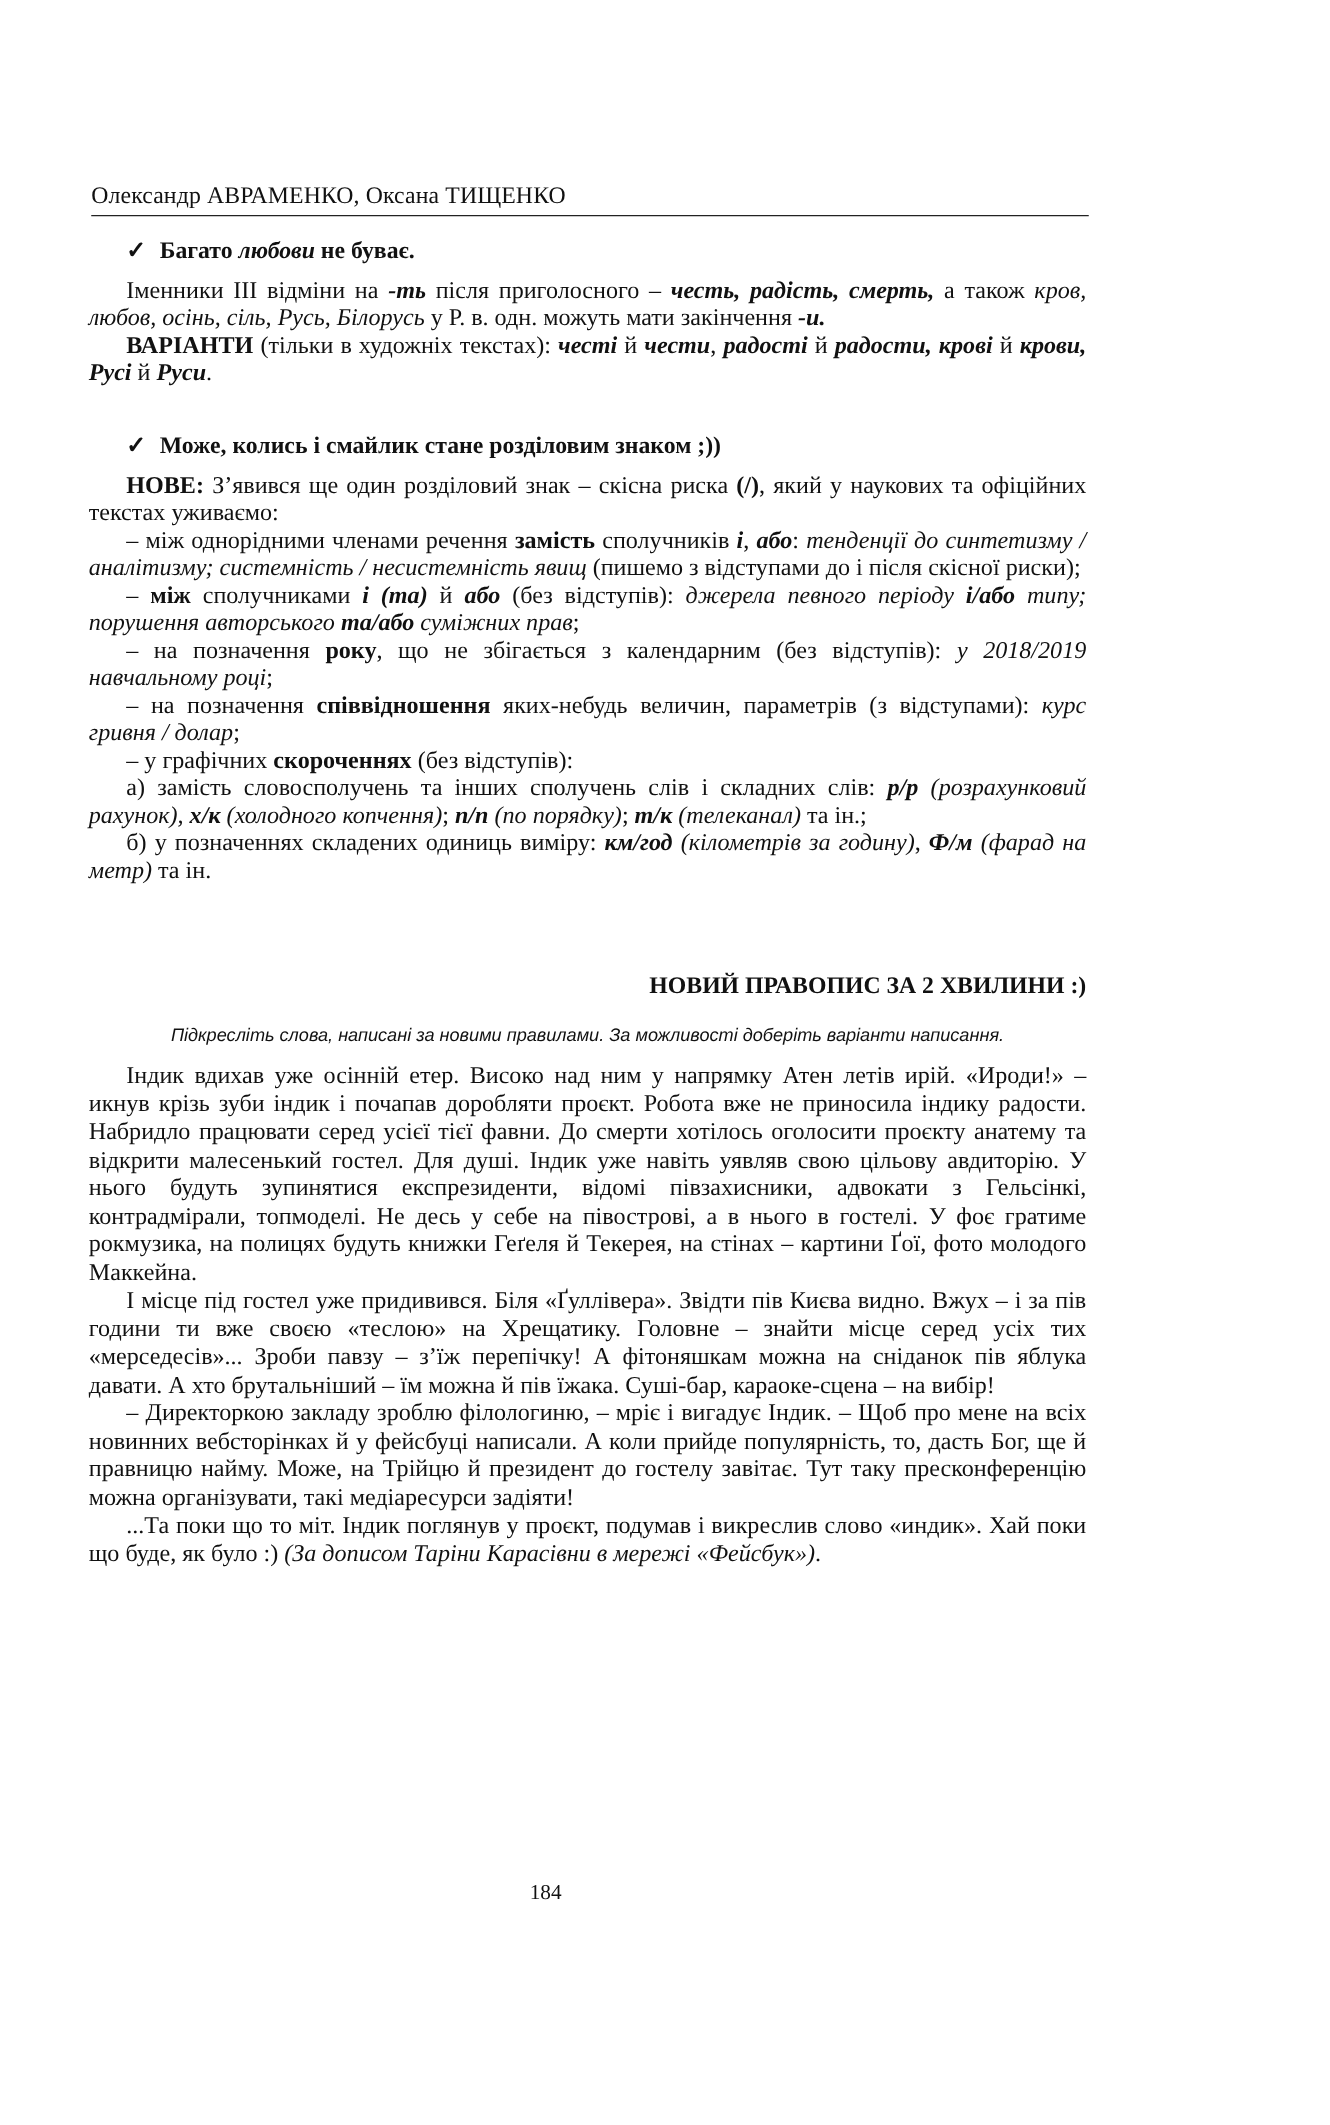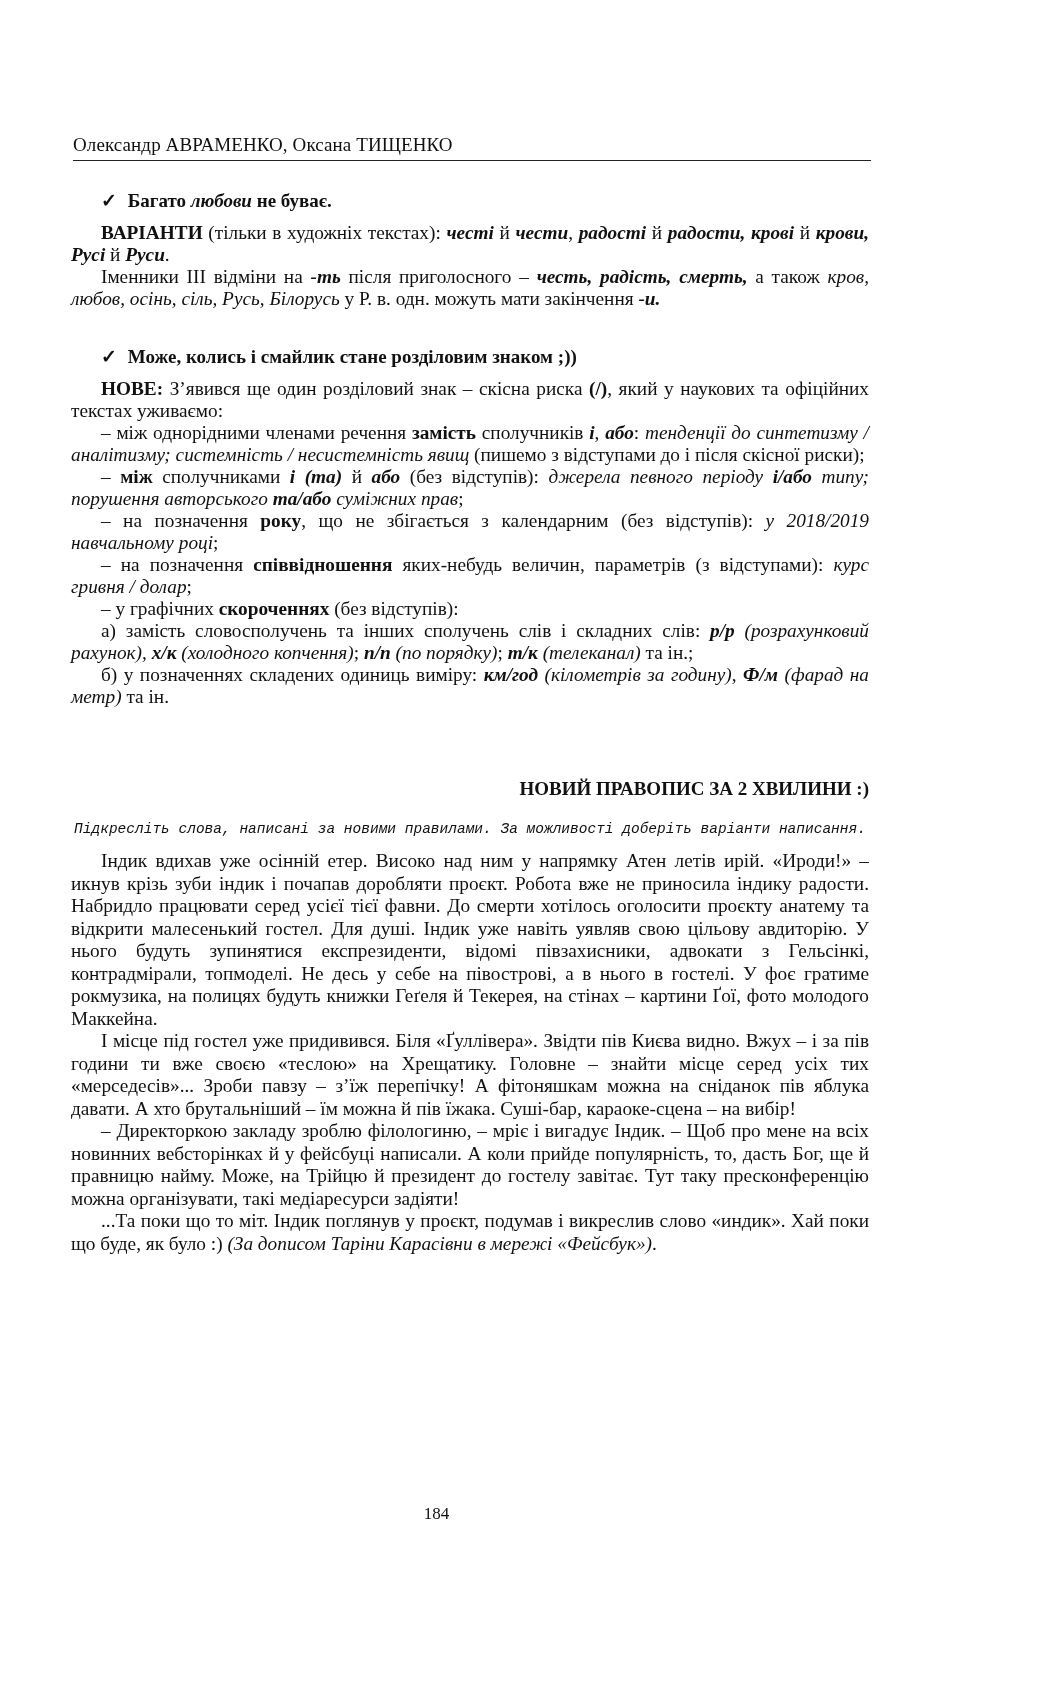--- a/index.html
+++ b/index.html
@@ -1,46 +1,46 @@
 <!DOCTYPE html>
 <html><head>
 <meta charset="utf-8">
 <style>
   html, body { margin: 0; padding: 0; background: #ffffff; }
   body { width: 1064px; height: 1700px; position: relative; overflow: hidden; color: #111; font-family: "Liberation Serif", "DejaVu Serif", serif; }
   .page { position: absolute; left: 0; top: 0; width: 1064px; height: 1700px; }
-  .running-head { position: absolute; left: 73px; top: 134px; width: 798px; font-size: 19px; letter-spacing: 0.1px; border-bottom: 1.5px solid #222; padding-bottom: 4px; }
+  .running-head { position: absolute; left: 73px; top: 146px; width: 798px; font-size: 19px; letter-spacing: 0.1px; border-bottom: 1.5px solid #222; padding-bottom: 4px; }
   .content { position: absolute; left: 71px; top: 190px; width: 798px; font-size: 19.3px; line-height: 22px; text-align: justify; }
   .section-head { font-weight: bold; margin: 0 0 10px 30px; font-size: 19px; }
   .check { display: inline-block; width: 22px; font-size: 19px; }
   p { margin: 0; text-indent: 30px; }
   .gap1 { height: 36px; }
   .gap2 { height: 70px; }
   .title { text-align: right; font-weight: bold; font-size: 19px; margin: 0 0 18px 0; }
-  .instruction { text-align: center; font-family: Liberation Mono, monospace; font-style: italic; font-size: 14.5px; margin-bottom: 10px; }
+  .instruction { text-align: center; font-family: Liberation Sans, sans-serif; font-style: italic; font-size: 14.5px; margin-bottom: 10px; }
   .story p { line-height: 22.5px; }
   .b { font-weight: bold; }
   .i { font-style: italic; }
   .bi { font-weight: bold; font-style: italic; }
   .page-number { position: absolute; left: 0; width: 873px; top: 1504px; text-align: center; font-size: 17px; }
 </style>
 </head>
 <body>
 
 <div class="page">
   <div class="running-head">Олександр АВРАМЕНКО,  Оксана ТИЩЕНКО</div>
 
   <div class="content">
 
     <div class="section-head">
       <span class="check">✓</span>
       <span>Багато </span><span class="i">любови</span><span> не буває.</span>
     </div>
+    <p><span>Іменники ІІІ відміни на  </span><span class="bi">-ть</span><span> після приголосного – </span><span class="bi">честь, радість, смерть,</span><span> а також  </span><span class="i">кров, любов, осінь, сіль, Русь, Білорусь</span><span> у Р. в. одн. можуть мати  закінчення  </span><span class="bi">-и.</span></p>
     <p><span class="b">ВАРІАНТИ</span><span> (тільки в художніх текстах):  </span><span class="bi">честі</span><span>  й </span><span class="bi">чести</span><span>,  </span><span class="bi">радості</span><span>  й  </span><span class="bi">радости, крові</span><span>  й  </span><span class="bi">крови, Русі</span><span>  й </span><span class="bi">Руси</span><span>.</span></p>
-    <p><span>Іменники ІІІ відміни на  </span><span class="bi">-ть</span><span> після приголосного – </span><span class="bi">честь, радість, смерть,</span><span> а також  </span><span class="i">кров, любов, осінь, сіль, Русь, Білорусь</span><span> у Р. в. одн. можуть мати  закінчення  </span><span class="bi">-и.</span></p>
 
     <div class="gap1"></div>
 
     <div class="section-head">
       <span class="check">✓</span>
       <span>Може, колись і смайлик стане розділовим знаком ;))</span>
     </div>
     <div>
         <p><span class="b">НОВЕ:</span><span> З’явився ще один розділовий знак – скісна риска </span><span class="b">(/)</span><span>, який у наукових та офіційних текстах уживаємо:</span></p>
         <p><span>– між однорідними членами речення </span><span class="b">замість</span><span> сполучників </span><span class="bi">і</span><span>, </span><span class="bi">або</span><span>: </span><span class="i">тенденції до синтетизму / аналітизму; системність / несистемність явищ</span><span> (пишемо з відступами до і після скісної риски);</span></p>

